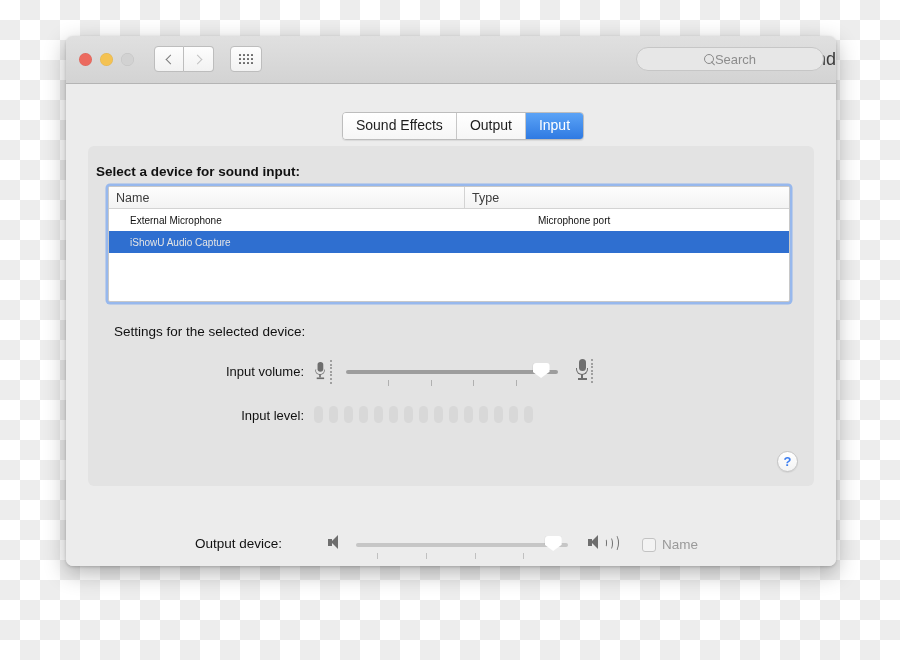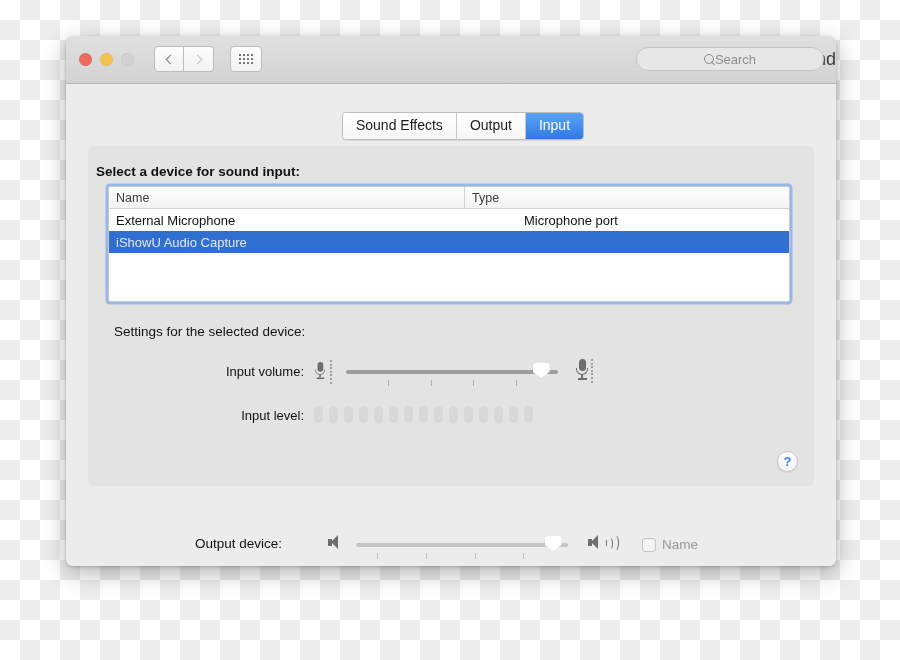--- a/index.html
+++ b/index.html
@@ -215,23 +215,23 @@
   .th.name { width: 356px; border-right: 1px solid #d3d3d3; }
   .th.type { flex: 1; }
 
   .trow {
     display: flex;
     height: 22px;
     align-items: center;
   }
   .trow.selected { background: #2f6fd0; }
   .td {
-    font-size: 13px;
+    font-size: 10px;
     color: #111;
-    padding-left: 7px;
+    padding-left: 21px;
     line-height: 17px;
   }
   .td.name { width: 408px; }
   .td.type { flex: 1; }
   .trow.selected .td { color: #e5e5e5; }
 
   
   .row-label {
     position: absolute;
     font-size: 13px;

